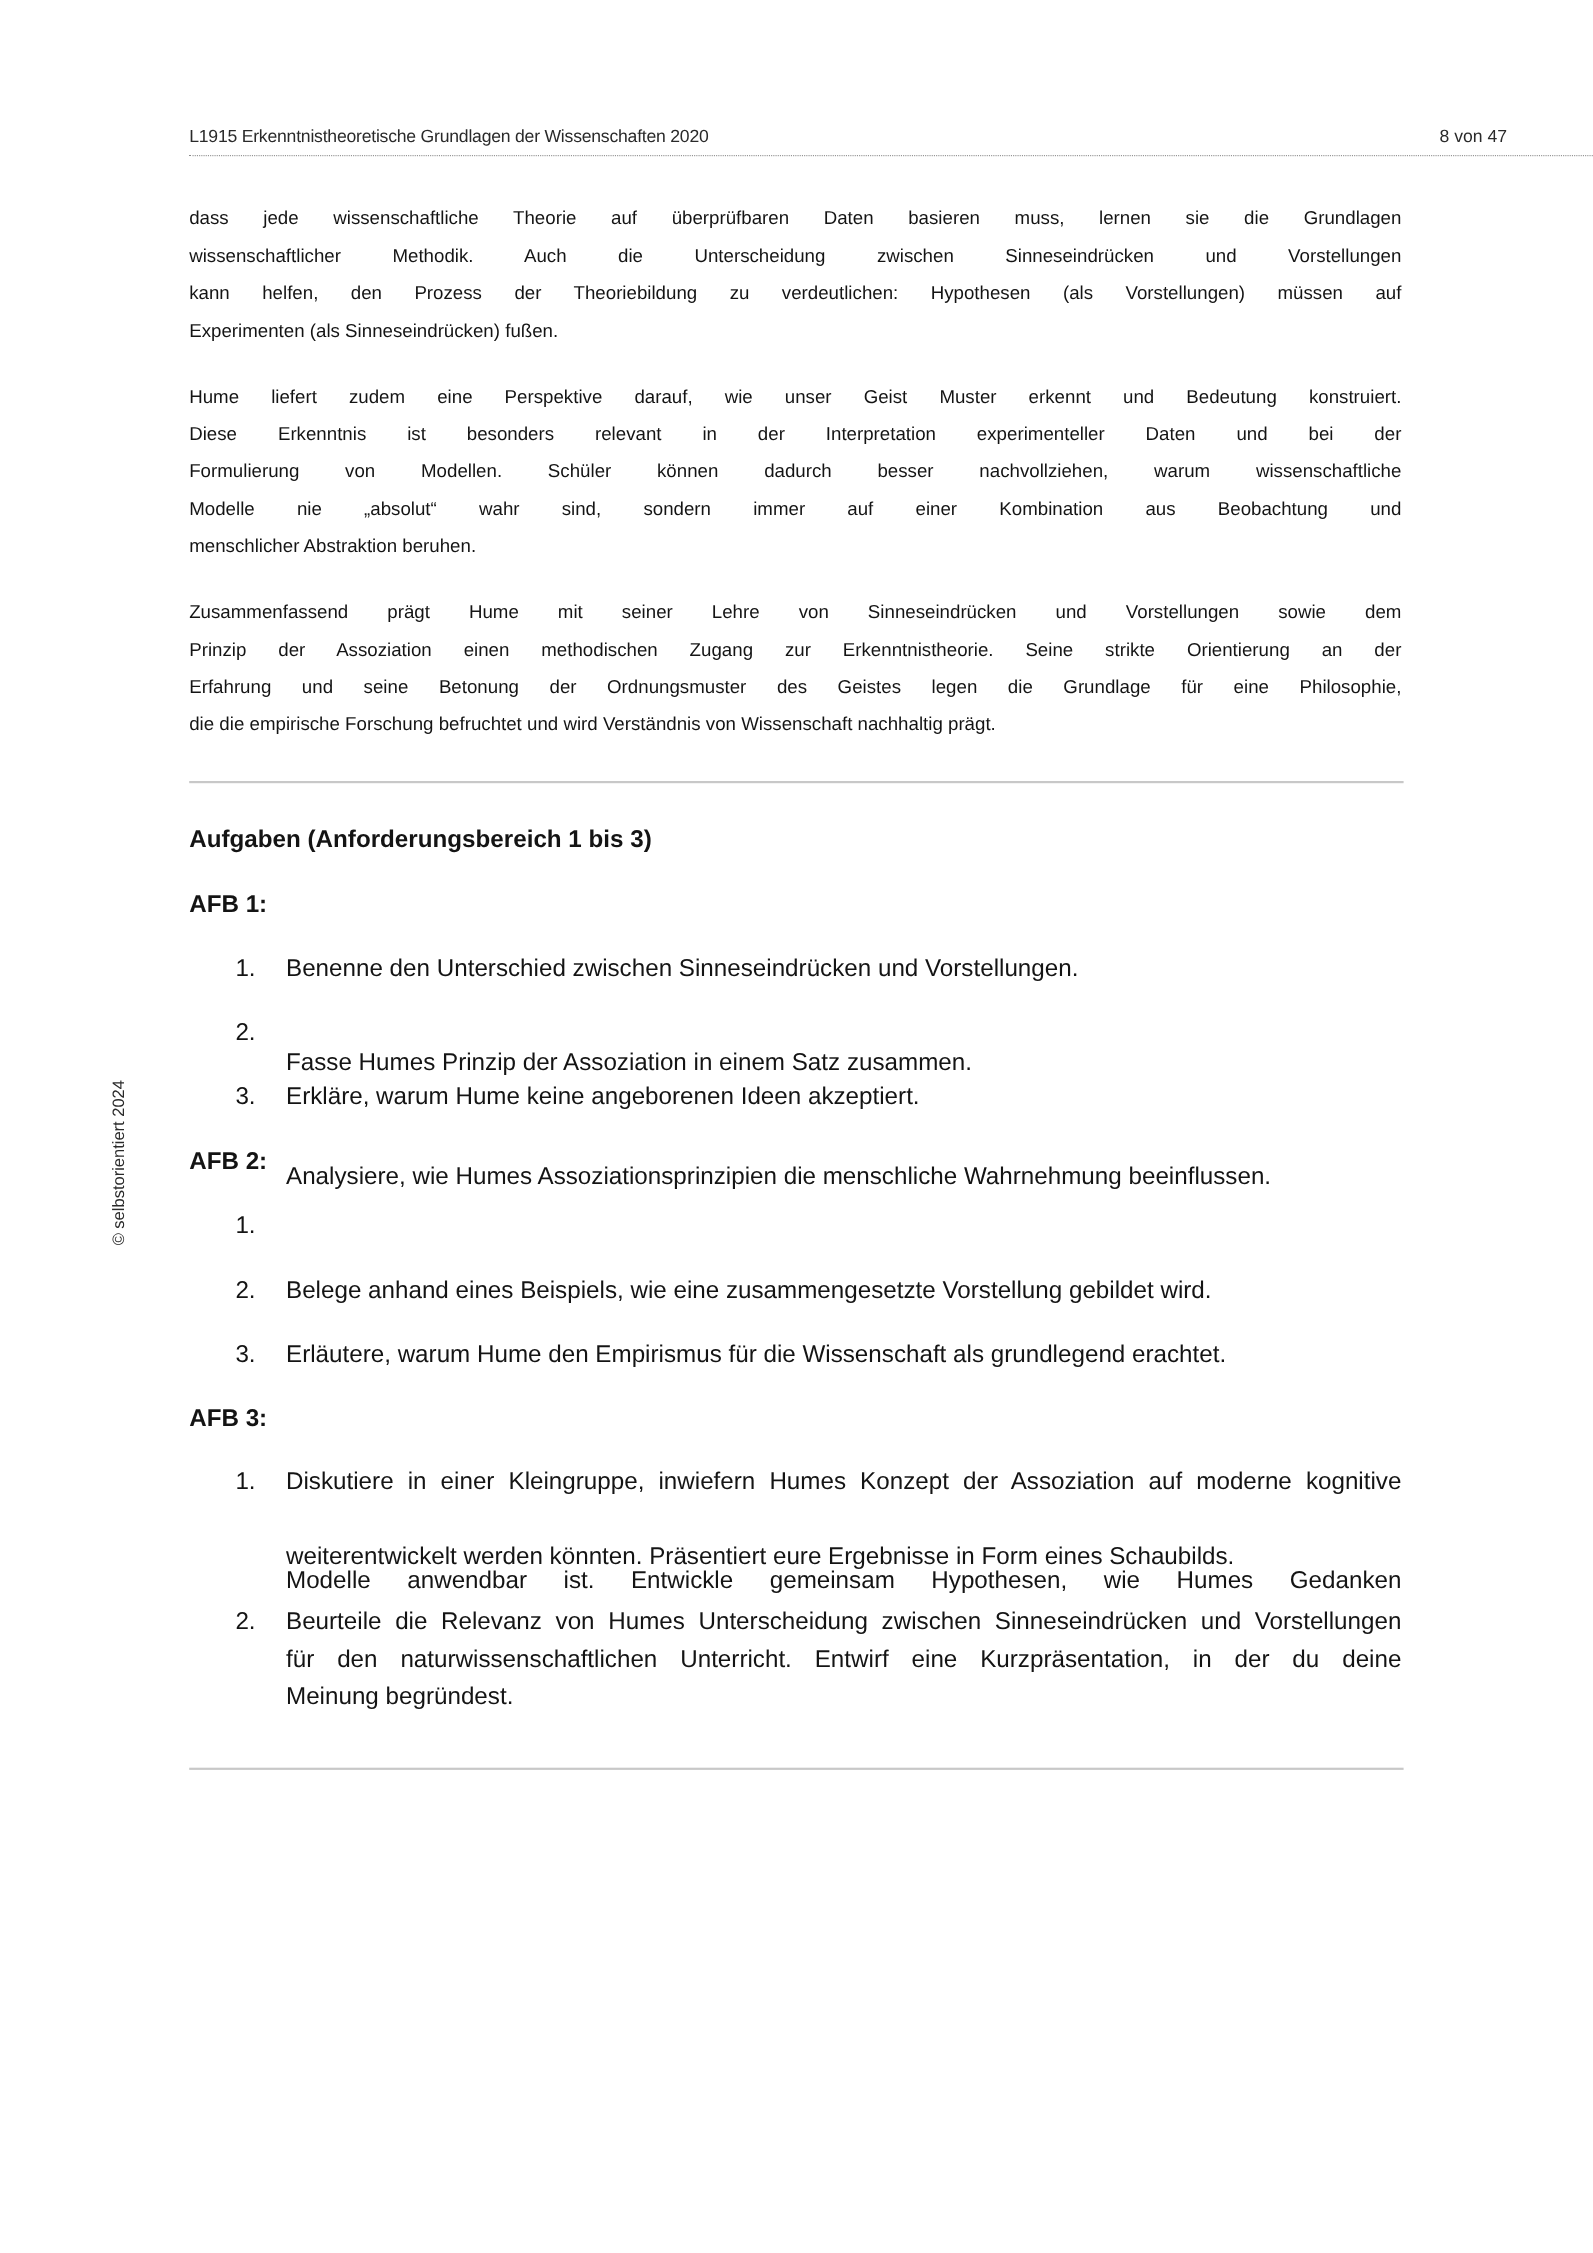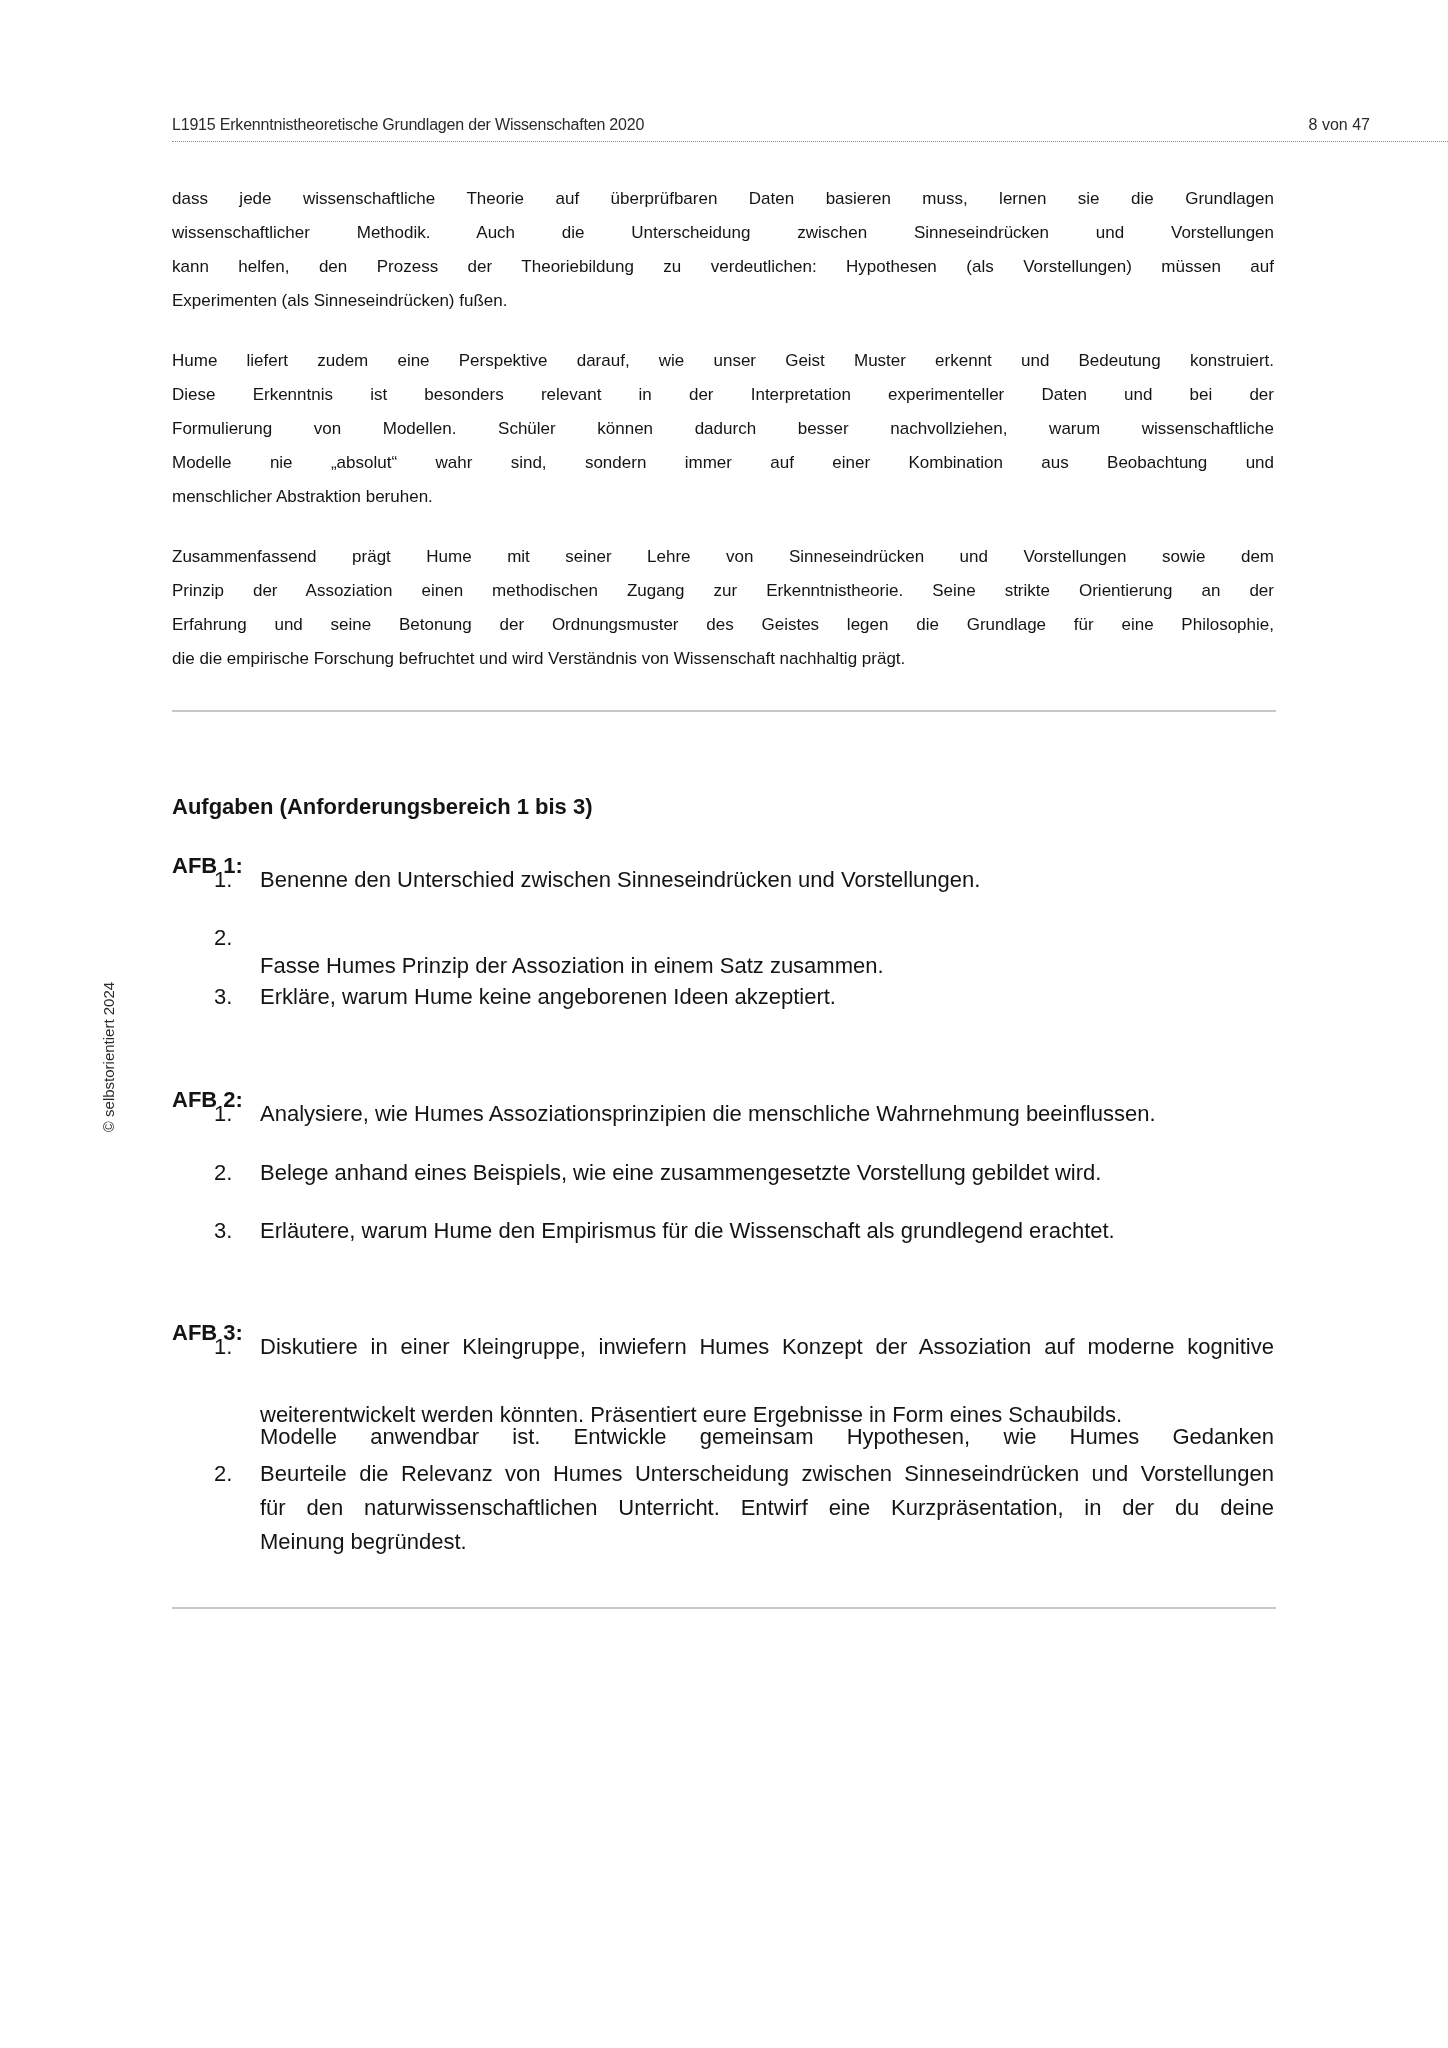--- a/index.html
+++ b/index.html
@@ -17,21 +17,21 @@
                transform: translate(-50%, -50%) rotate(-90deg); white-space: nowrap; }
 
   .content { position: absolute; left: 172px; top: 0; width: 1102px; }
 
   .line { position: absolute; left: 0; width: 1102px; height: 34px; line-height: 34px;
           font-size: 17px; white-space: nowrap; text-align: justify; text-align-last: justify; margin-top: 12px; }
   .line.last { text-align-last: left; }
 
   .rule { position: absolute; left: 0; width: 1104px; height: 0; border-top: 2px solid #c8c8c8; }
 
-  .heading { position: absolute; left: 0; font-size: 22px; font-weight: bold; line-height: 30px; white-space: nowrap; margin-top: 44px; }
+  .heading { position: absolute; left: 0; font-size: 22px; font-weight: bold; line-height: 30px; white-space: nowrap; }
 
   .item-num { position: absolute; left: 42px; width: 30px; font-size: 22px; line-height: 34px; }
   .item-line { position: absolute; left: 88px; width: 1014px; height: 34px; line-height: 34px;
                font-size: 22px; white-space: nowrap; text-align: justify; text-align-last: justify; }
   .item-line.last { text-align-last: left; }
 </style>
 </head>
 <body>
 
 <div class="page-header">
@@ -83,21 +83,21 @@
     <div>
       <span class="item-num" style="top:980px">3.</span>
       <div class="item-line last" style="top: 980px; white-space: normal;">Erkläre, warum Hume keine angeborenen Ideen akzeptiert.</div>
     </div>
   </div>
 
   <div>
     <div class="heading" style="top:1041px">AFB 2:</div>
     <div>
       <span class="item-num" style="top:1097px">1.</span>
-      <div class="item-line last" style="top: 1097px; white-space: normal;">Analysiere, wie Humes Assoziationsprinzipien die menschliche Wahrnehmung beeinflussen.</div>
+      <div class="item-line last" style="top: 1052px; white-space: normal;">Analysiere, wie Humes Assoziationsprinzipien die menschliche Wahrnehmung beeinflussen.</div>
     </div>
     <div>
       <span class="item-num" style="top:1156px">2.</span>
       <div class="item-line last" style="top: 1156px; white-space: normal;">Belege anhand eines Beispiels, wie eine zusammengesetzte Vorstellung gebildet wird.</div>
     </div>
     <div>
       <span class="item-num" style="top:1214px">3.</span>
       <div class="item-line last" style="top: 1214px; white-space: normal;">Erläutere, warum Hume den Empirismus für die Wissenschaft als grundlegend erachtet.</div>
     </div>
   </div>

